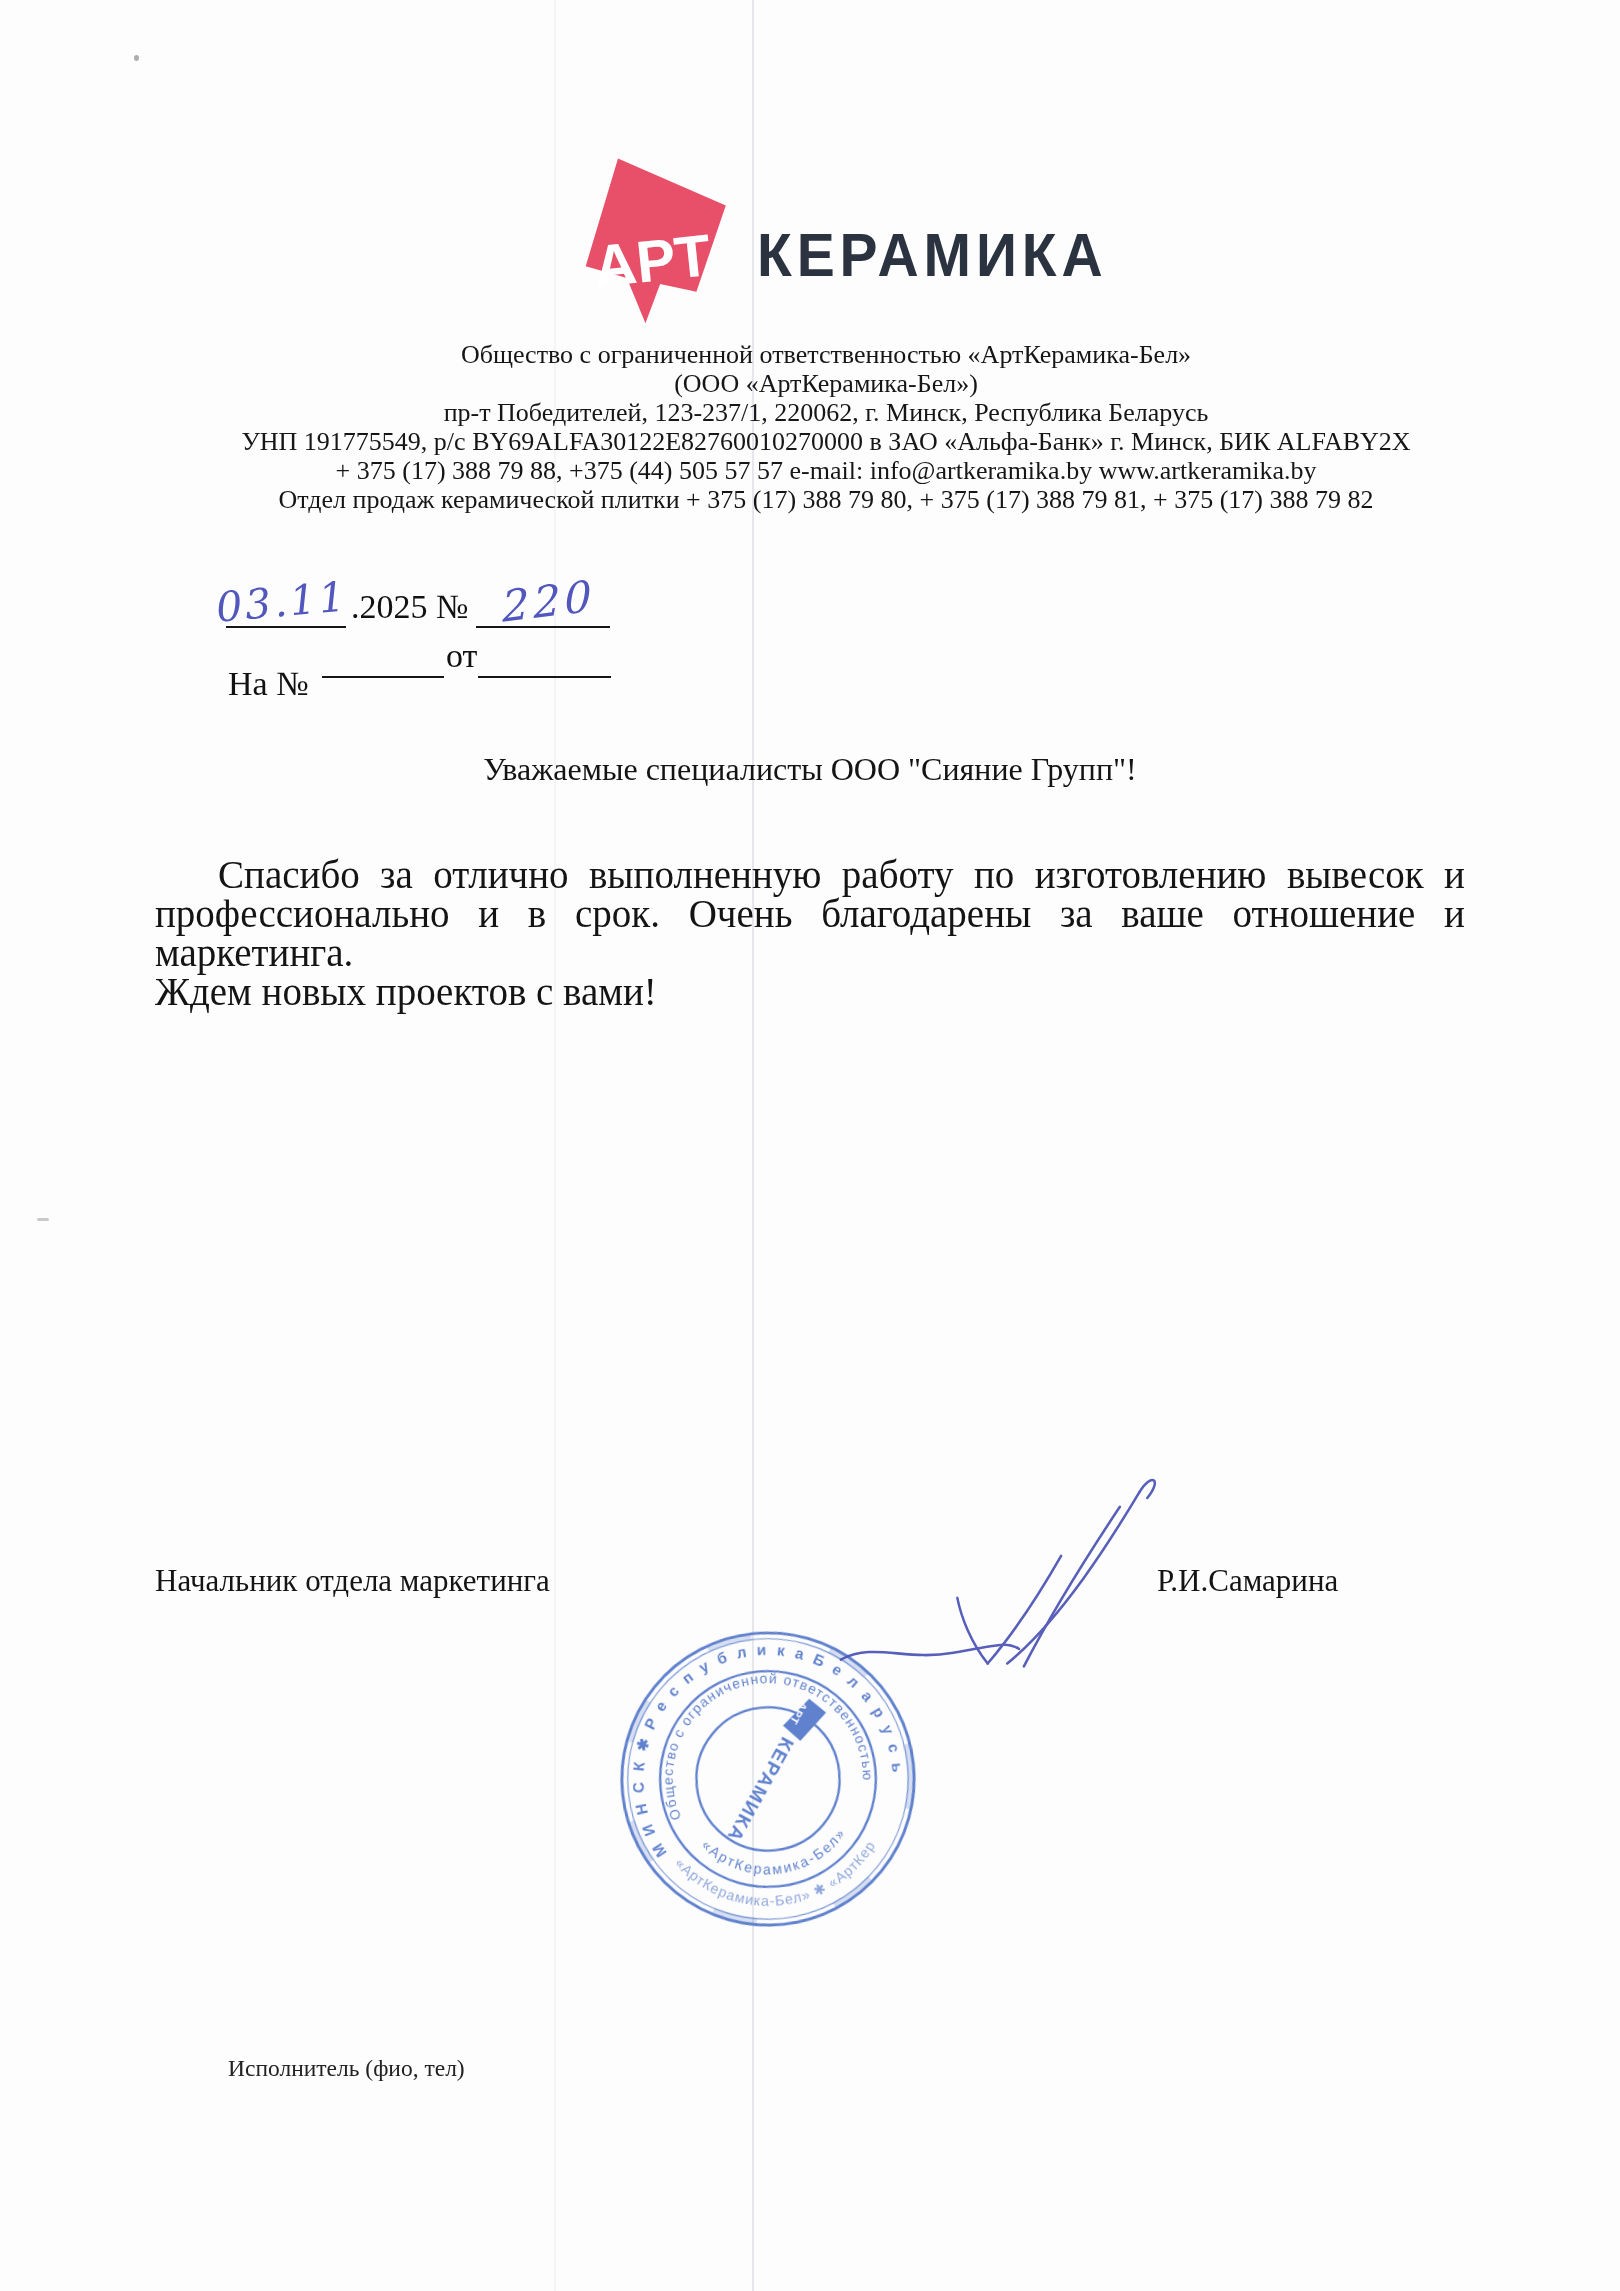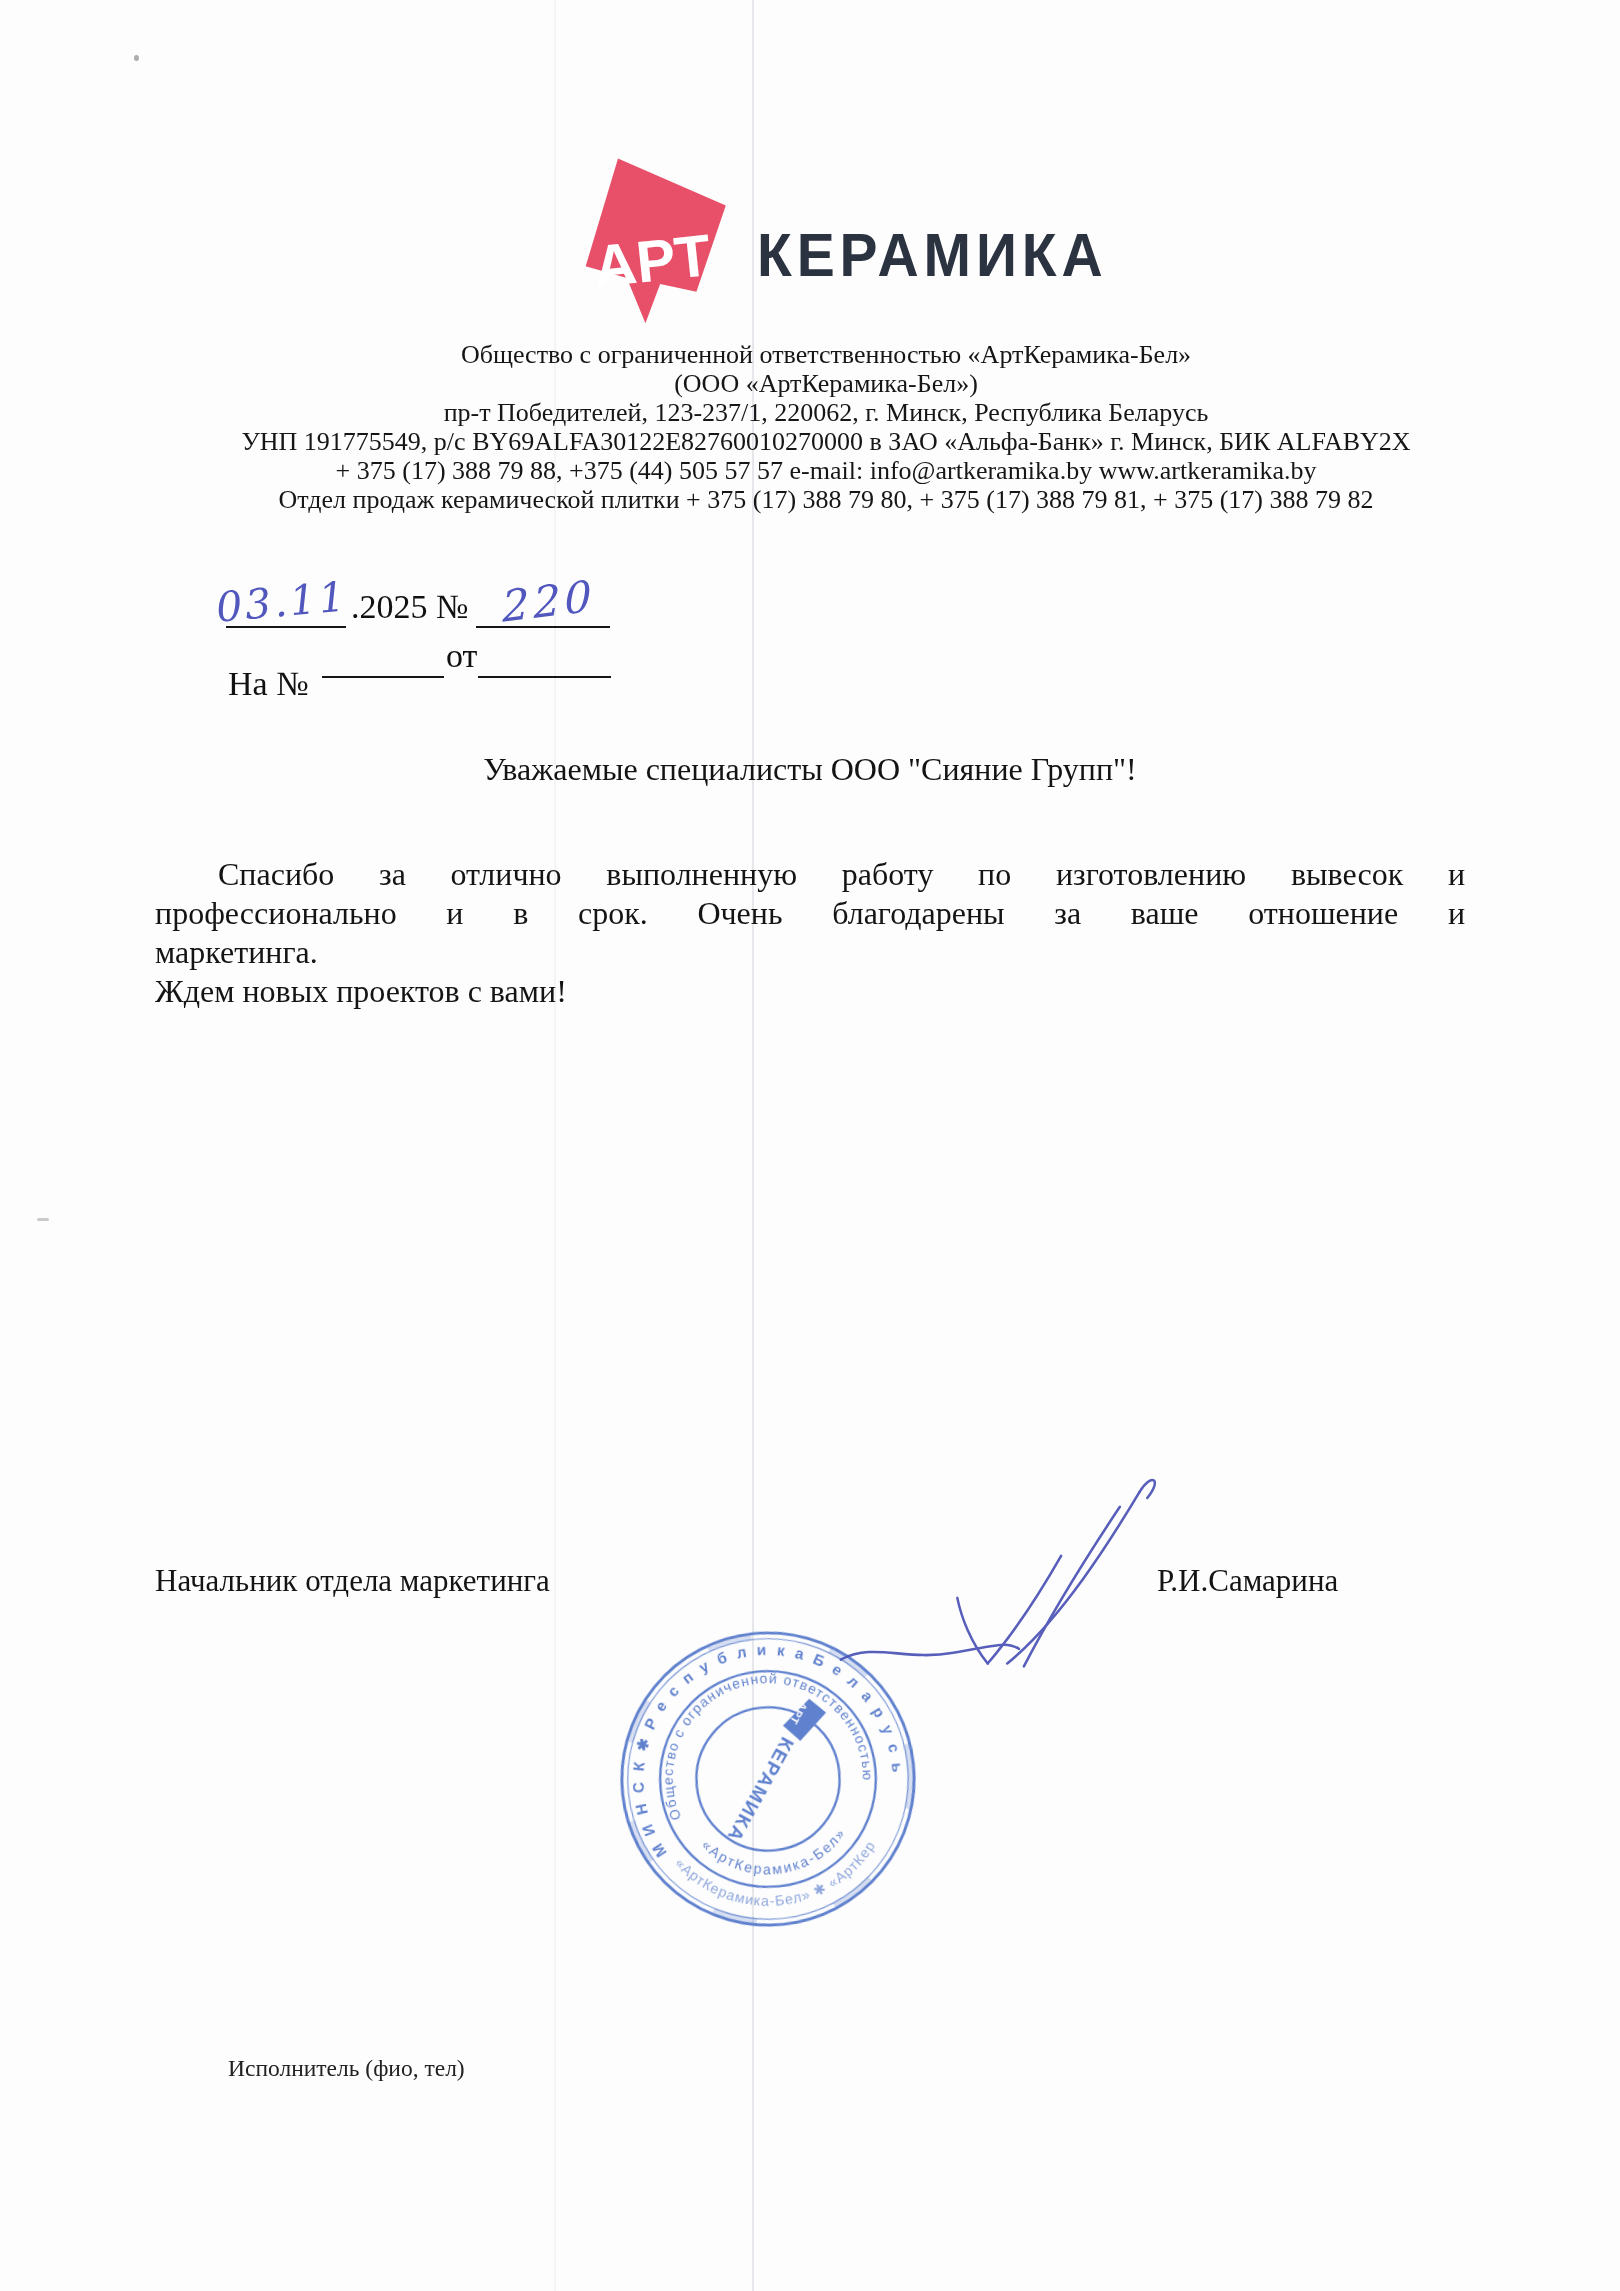--- a/index.html
+++ b/index.html
@@ -52,21 +52,21 @@
     color:#5157bd;white-space:nowrap;
   }
   .hand-date{left:216px;top:578px;font-size:41px;transform:rotate(-5deg);letter-spacing:2.9px;}
   .hand-num{left:502px;top:576px;font-size:43px;transform:rotate(-7deg) skewX(-6deg);letter-spacing:3.9px;}
 
   
   .salutation{
     position:absolute;left:0;right:0;top:751px;
     text-align:center;font-size:32px;color:#141414;
   }
-  .body-block{position:absolute;left:155px;top:855px;width:1310px;font-size:32px;color:#141414;}
+  .body-block{position:absolute;left:155px;top:855px;width:1310px;font-size:39px;color:#141414;}
   .bline{height:39px;line-height:39px;white-space:nowrap;}
   .bline.just{text-align:justify;text-align-last:justify;white-space:normal;}
   .bline.indent{text-indent:63px;}
 
   
   .sig-title{position:absolute;left:155px;top:1563px;font-size:31px;color:#141414;white-space:nowrap;}
   .sig-name{position:absolute;left:1157px;top:1563px;font-size:31px;color:#141414;white-space:nowrap;}
   .sig-scribble{position:absolute;left:814px;top:1451px;width:363px;height:235px;}
 
   

